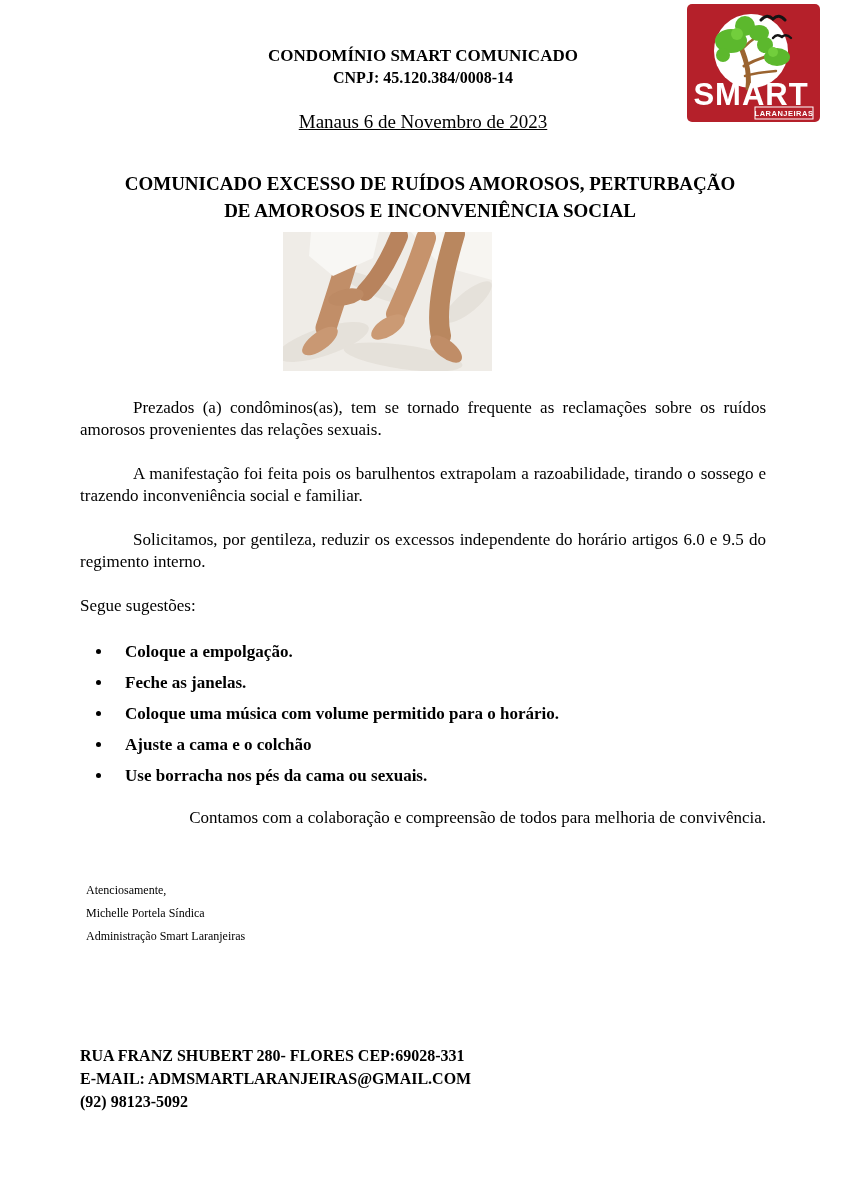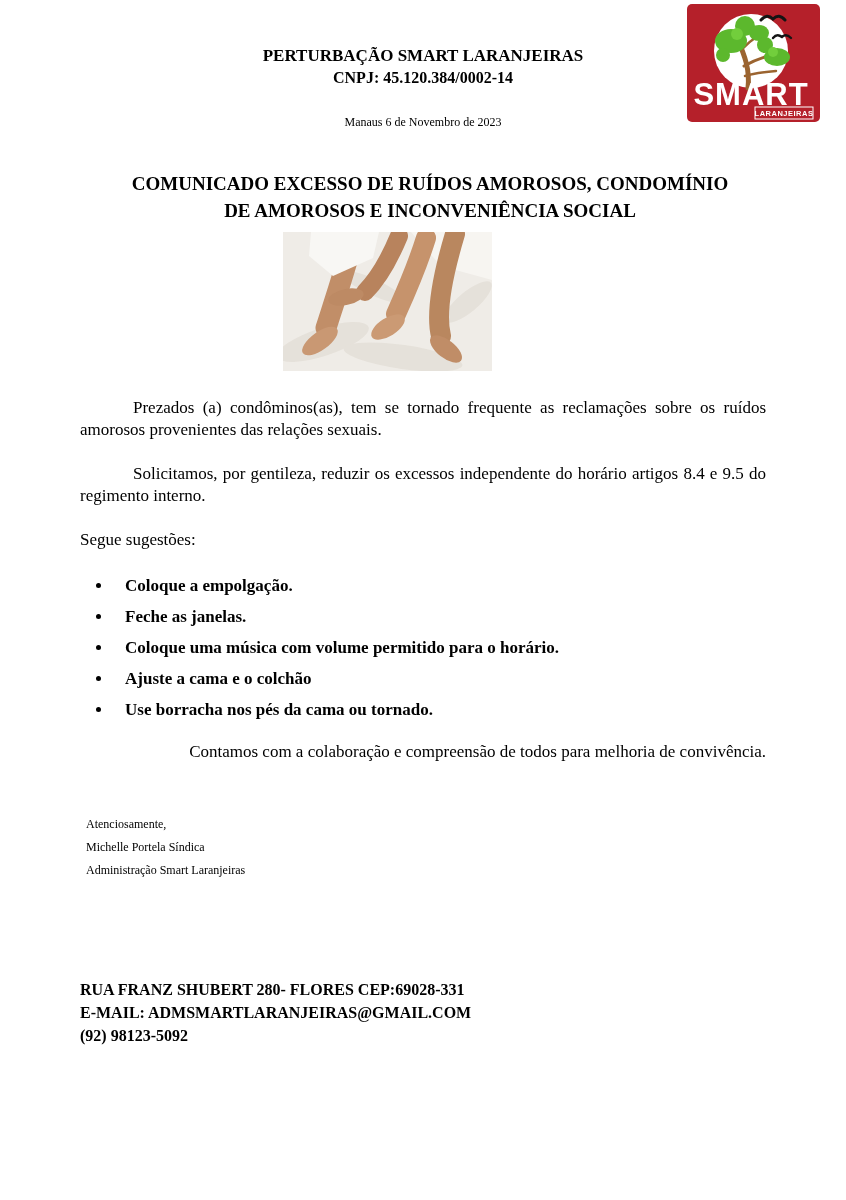--- a/index.html
+++ b/index.html
@@ -18,21 +18,21 @@
   }
   .logo {
     position: absolute;
     top: 4px; right: 3px;
     width: 156px; height: 118px;
   }
   .content { padding: 0 80px; }
   .header-block { padding-top: 45px; text-align: center; }
   .condo-name  { font-size: 17px; font-weight: bold; line-height: 22px; }
   .cnpj        { font-size: 16px; font-weight: bold; line-height: 22px; }
-  .date-line   { font-size: 12px; line-height: 24px; margin-top: 21px; }
+  .date-line   { font-size: 19px; line-height: 24px; margin-top: 21px; text-decoration: underline; }
   .doc-title {
     margin: 36px auto 0 auto;
     width: 700px;
     text-align: center;
     font-size: 19px; font-weight: bold; line-height: 27px;
   }
   .photo-wrap { margin: 8px 0 0 203px; width: 209px; height: 139px; }
   .photo-wrap svg { display: block; }
   .body-block { margin-top: 26px; }
   .para {
@@ -105,27 +105,27 @@
       </g>
       <text x="64" y="101" text-anchor="middle" fill="#ffffff" font-family="Liberation Sans, sans-serif" font-size="31" font-weight="bold" letter-spacing="1">SMART</text>
       <rect x="68" y="103" width="58" height="12" fill="none" stroke="#ffffff" stroke-width="1"></rect>
       <text x="97" y="112" text-anchor="middle" fill="#ffffff" font-family="Liberation Sans, sans-serif" font-size="7.5" font-weight="bold" letter-spacing="0.5">LARANJEIRAS</text>
     </svg>
   </div>
 
   <div class="content">
 
     <div class="header-block">
-      <div class="condo-name">PERTURBAÇÃO SMART LARANJEIRAS</div>
-      <div class="cnpj">CNPJ: 45.120.384/0002-14</div>
+      <div class="condo-name">CONDOMÍNIO SMART COMUNICADO</div>
+      <div class="cnpj">CNPJ: 45.120.384/0008-14</div>
       <div class="date-line">Manaus 6 de Novembro de 2023</div>
     </div>
 
     <div class="doc-title">
-      <div>COMUNICADO EXCESSO DE RUÍDOS AMOROSOS, CONDOMÍNIO</div>
+      <div>COMUNICADO EXCESSO DE RUÍDOS AMOROSOS, PERTURBAÇÃO</div>
       <div>DE AMOROSOS E INCONVENIÊNCIA SOCIAL</div>
     </div>
 
     <div class="photo-wrap">
       <svg width="209" height="139" viewBox="0 0 209 139" xmlns="http://www.w3.org/2000/svg">
         <rect x="0" y="0" width="209" height="139" fill="#efece7"></rect>
 
         <g fill="#e2ddd5" opacity="0.7">
           <ellipse cx="40" cy="110" rx="48" ry="14" transform="rotate(-18 40 110)"></ellipse>
           <ellipse cx="120" cy="125" rx="60" ry="12" transform="rotate(8 120 125)"></ellipse>
@@ -153,30 +153,31 @@
 
         <g>
           <path d="M172 2 C 160 42 152 80 158 104" stroke="#b9875f" stroke-width="20" fill="none" stroke-linecap="round"></path>
           <ellipse cx="163" cy="117" rx="19" ry="9" fill="#c08d67" transform="rotate(38 163 117)"></ellipse>
         </g>
       </svg>
     </div>
 
     <div class="body-block">
       <p class="para">Prezados (a) condôminos(as), tem se tornado frequente as reclamações sobre os ruídos amorosos provenientes das relações sexuais.</p>
-      <p class="para">Solicitamos, por gentileza, reduzir os excessos independente do horário artigos 8.4 e 9.5 do regimento interno.</p>
+      <p class="para">A manifestação foi feita pois os barulhentos extrapolam a razoabilidade, tirando o sossego e trazendo inconveniência social e familiar.</p>
+      <p class="para">Solicitamos, por gentileza, reduzir os excessos independente do horário artigos 6.0 e 9.5 do regimento interno.</p>
 
       <p class="suggestions-intro">Segue sugestões:</p>
 
       <ul class="suggestions">
         <li>Coloque a empolgação.</li>
         <li>Feche as janelas.</li>
         <li>Coloque uma música com volume permitido para o horário.</li>
         <li>Ajuste a cama e o colchão</li>
-        <li>Use borracha nos pés da cama ou tornado.</li>
+        <li>Use borracha nos pés da cama ou sexuais.</li>
       </ul>
 
       <p class="closing">Contamos com a colaboração e compreensão de todos para melhoria de convivência.</p>
 
       <div class="signature">
         <div>Atenciosamente,</div>
         <div>Michelle Portela Síndica</div>
         <div>Administração Smart Laranjeiras</div>
       </div>
     </div>

